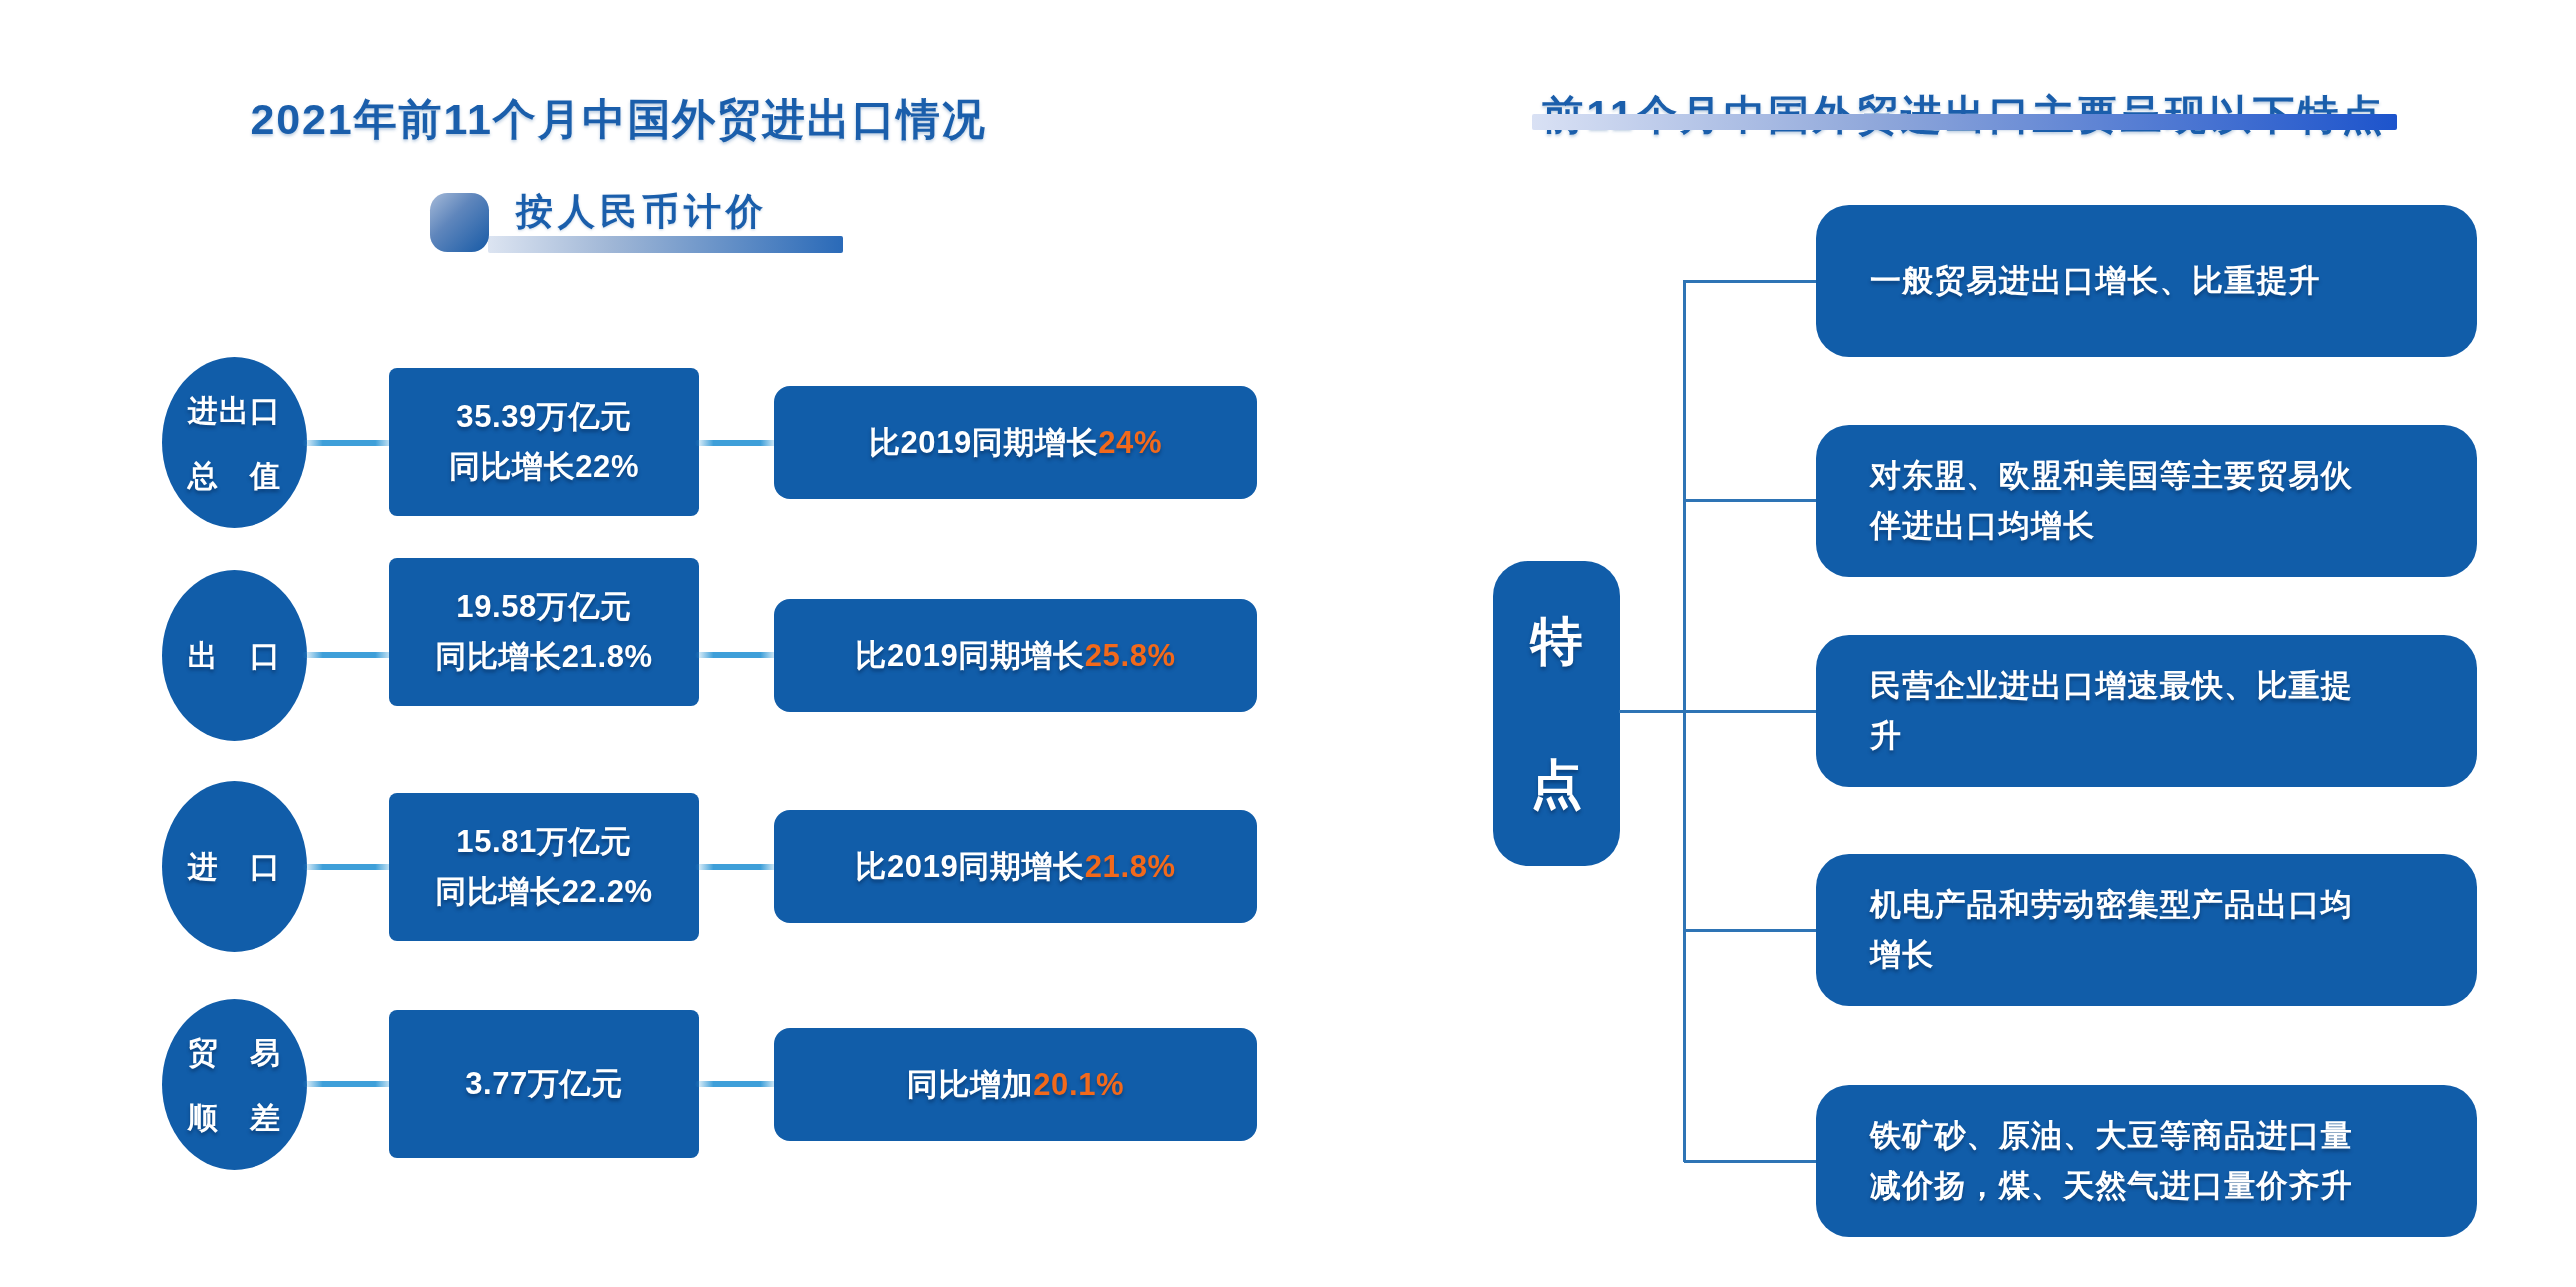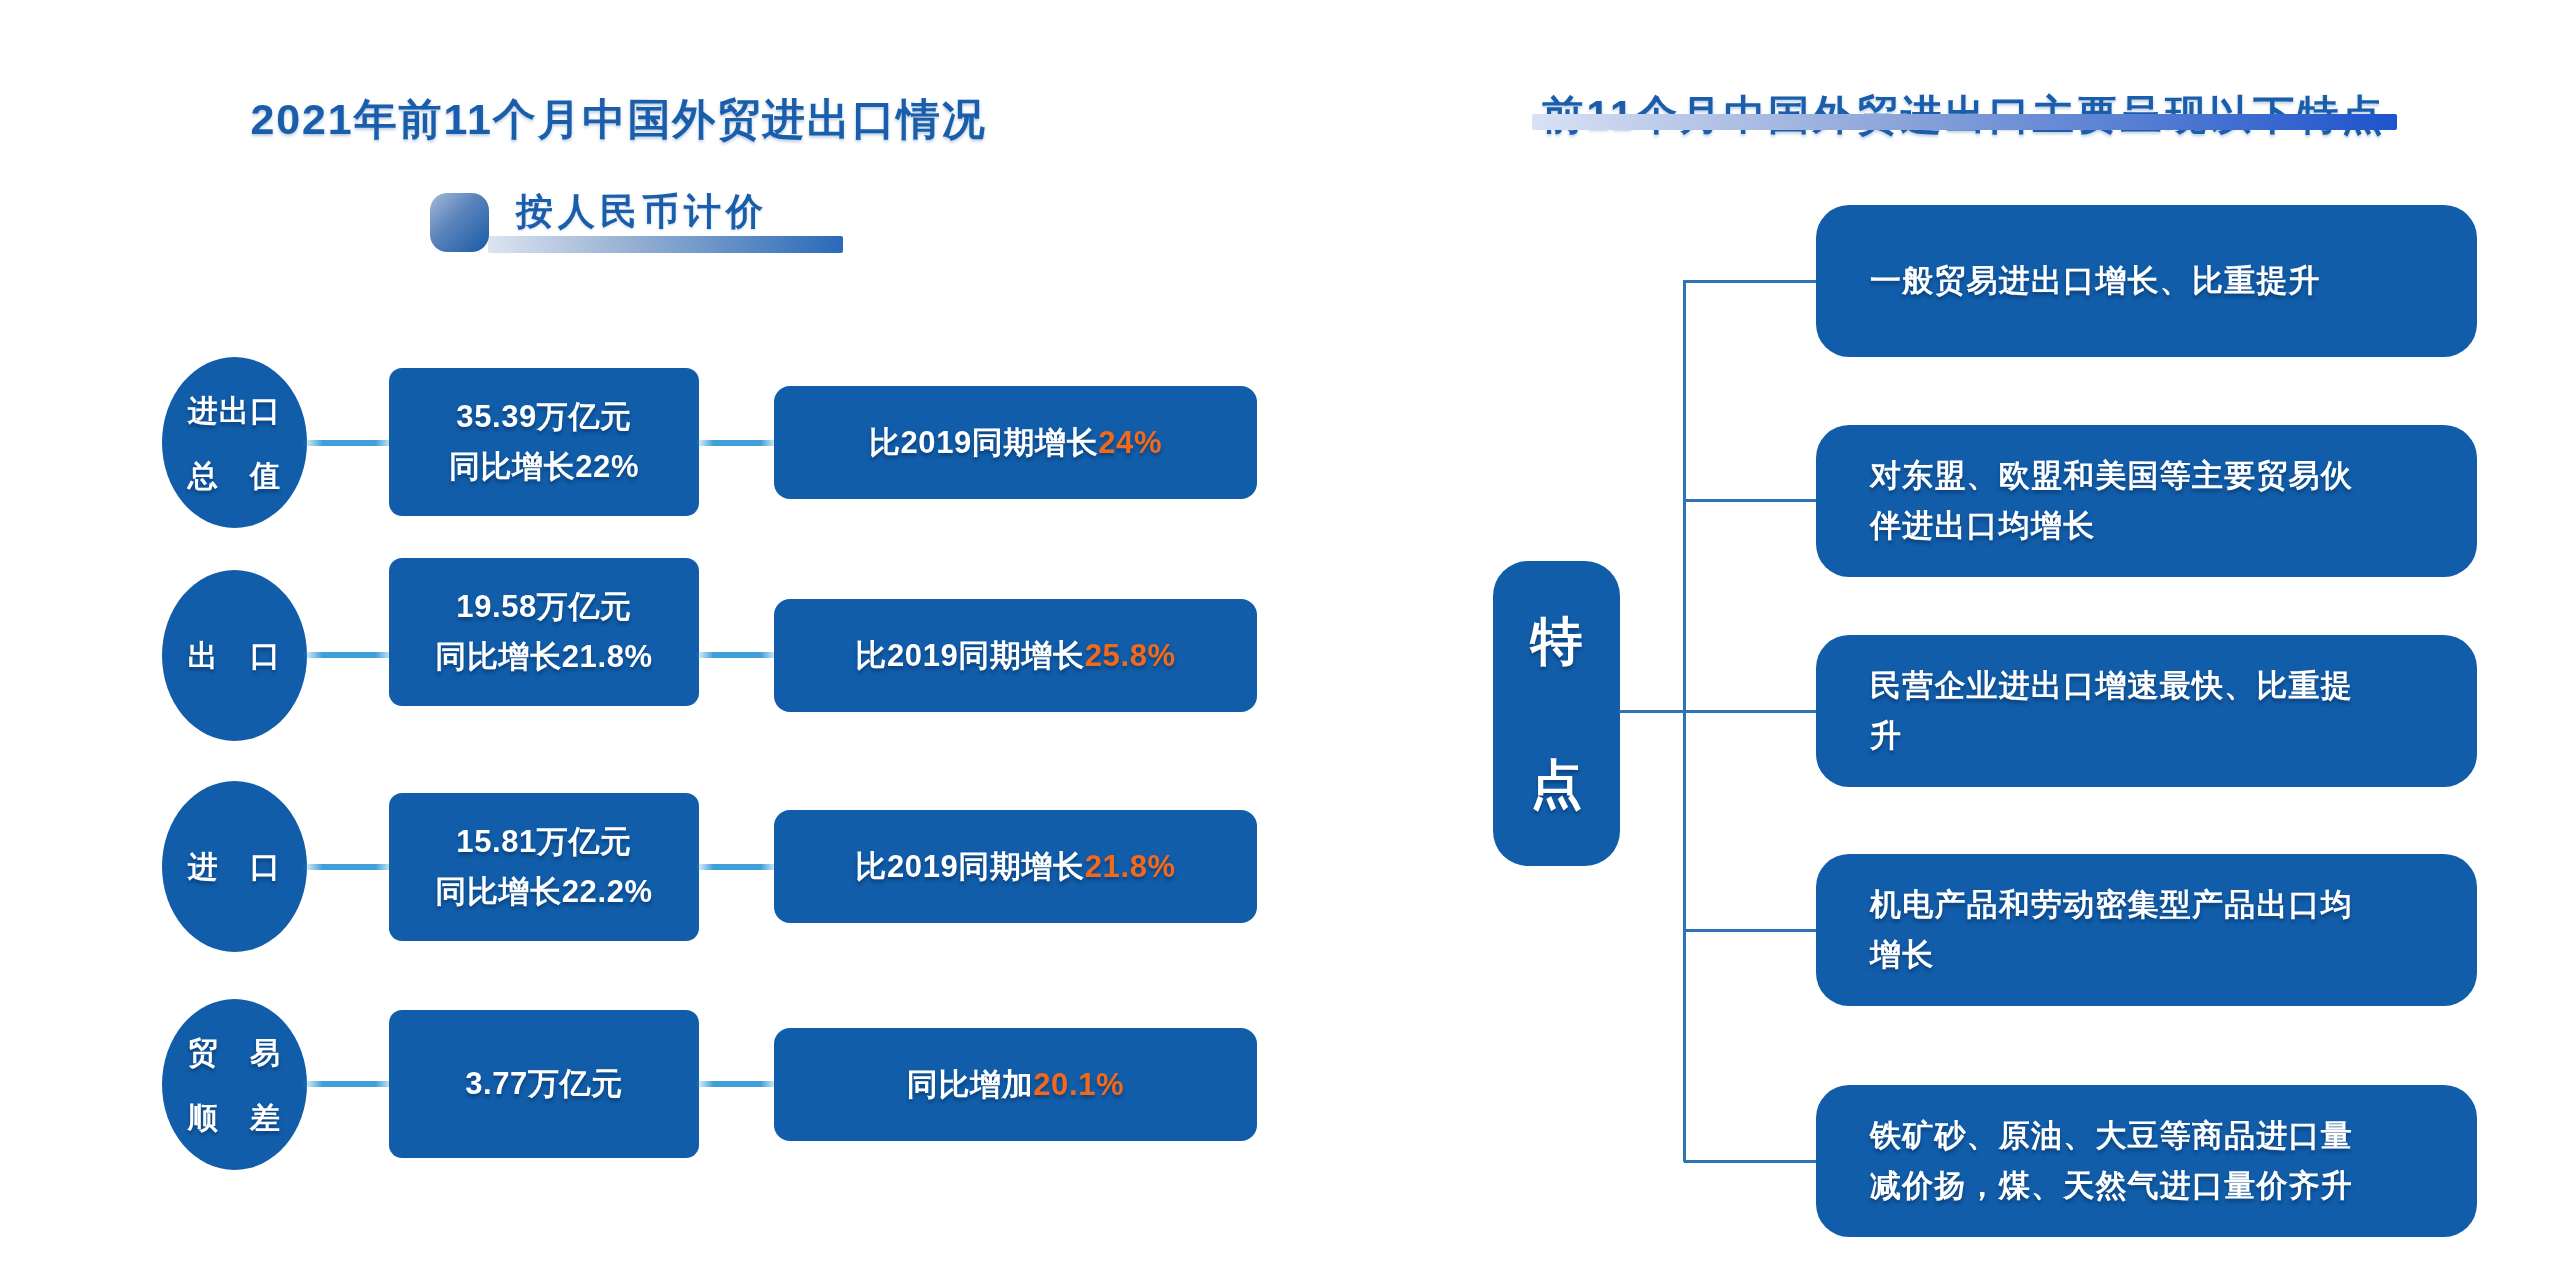--- a/index.html
+++ b/index.html
@@ -50,21 +50,21 @@
 
   
   .circle{
     position:absolute;left:162px;width:145px;height:171px;border-radius:50%;
     background:var(--main-blue);
     display:flex;flex-direction:column;align-items:center;justify-content:center;
     color:#fff;font-size:30px;font-weight:700;line-height:1.5;letter-spacing:1.2px;
     text-align:center;text-shadow:0 2.5px 3.7px rgba(0,30,70,.45);gap:20px;
   }
   .vbox{
-    position:absolute;left:389px;width:310px;height:148px;border-radius:13px;
+    position:absolute;left:389px;width:310px;height:148px;border-radius:8px;
     background:var(--main-blue);
     display:flex;flex-direction:column;align-items:center;justify-content:center;
     color:#fff;font-size:31px;font-weight:700;line-height:1.6;letter-spacing:0.6px;
     text-align:center;text-shadow:0 2.5px 3.7px rgba(0,30,70,.45);
   }
   .rbox{
     position:absolute;left:774px;width:483px;height:113px;border-radius:16px;
     background:var(--main-blue);
     display:flex;align-items:center;justify-content:center;
     color:#fff;font-size:31px;font-weight:700;letter-spacing:0.6px;white-space:nowrap;

